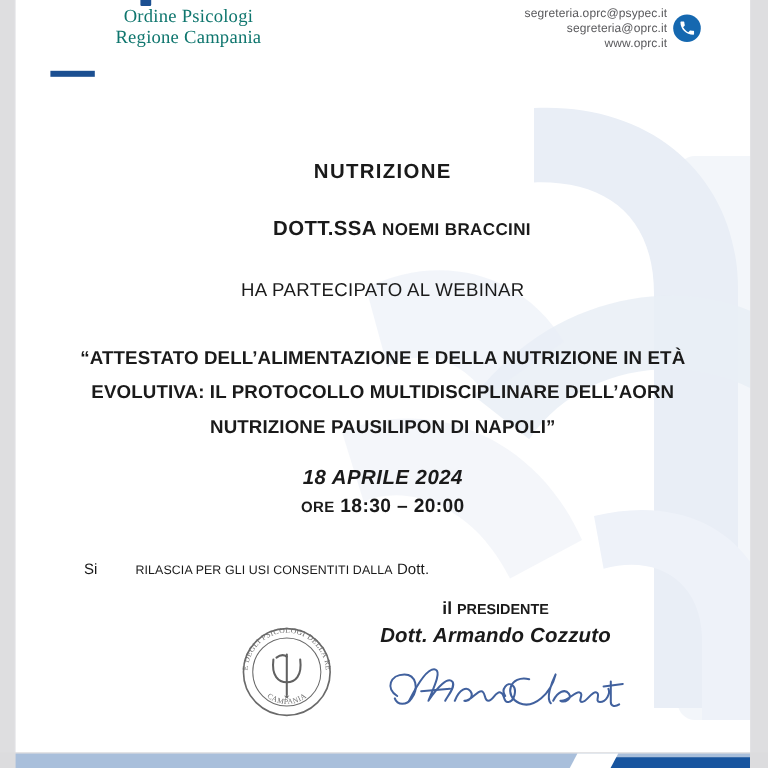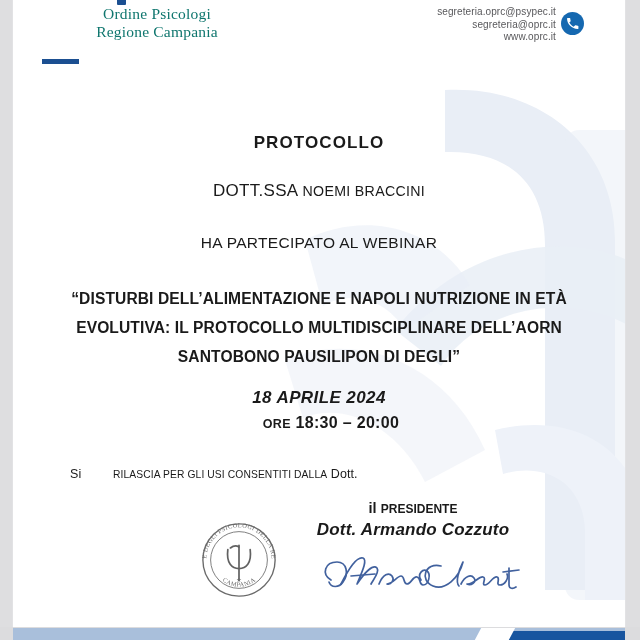--- a/index.html
+++ b/index.html
@@ -139,22 +139,23 @@
   .l-attestato {
     top: 133px;
     font-size: 17px;
     font-weight: bold;
     letter-spacing: 1.1px;
   }
 
   .l-name {
     top: 181px;
     font-size: 17px;
-    font-weight: normal;
+    font-weight: bold;
     letter-spacing: 0.3px;
+    margin-left: 16px;
   }
   .l-name .smallcaps {
     font-size: 14.2px;
   }
 
   .l-participated {
     top: 234px;
     font-size: 15.5px;
     font-weight: normal;
     letter-spacing: 0.3px;
@@ -175,21 +176,20 @@
     font-size: 17px;
     font-weight: bold;
     letter-spacing: 0.4px;
     font-style: italic;
   }
   .l-time {
     top: 414px;
     font-size: 16px;
     font-weight: bold;
     letter-spacing: 0.3px;
-    padding-left: 12px;
   }
   .l-time .smallcaps { font-size: 12.5px; }
 
   .l-release {
     top: 467px;
     left: 57px;
     width: 400px;
     text-align: left;
     font-size: 12.5px;
     font-weight: normal;
@@ -313,33 +313,33 @@
       <div>www.oprc.it</div>
     </div>
     <div class="phone-badge">
       <svg width="13" height="13" viewBox="0 0 24 24" aria-hidden="true">
         <path fill="#ffffff" d="M6.6 10.8c1.6 3.2 4.3 5.8 7.5 7.4l2.5-2.5c.3-.3.8-.4 1.2-.3 1.3.4 2.6.7 4 .7.6 0 1.1.5 1.1 1.1V21c0 .6-.5 1.1-1.1 1.1C10.5 22.1 1.9 13.5 1.9 2.9 1.9 2.3 2.4 1.8 3 1.8h3.8c.6 0 1.1.5 1.1 1.1 0 1.4.2 2.7.7 4 .1.4 0 .9-.3 1.2l-2.7 2.7z"></path>
       </svg>
     </div>
 
     <div class="content">
 
-      <div class="line l-attestato">PROTOCOLLO</div>
+      <div class="line l-attestato">NUTRIZIONE</div>
 
       <div class="line l-name">
         <span>DOTT.SSA</span>
         <span class="smallcaps">Noemi Braccini</span>
       </div>
 
       <div class="line l-participated">HA PARTECIPATO AL WEBINAR</div>
 
       <div class="line l-title">
-        <div>“DISTURBI DELL’ALIMENTAZIONE E NAPOLI NUTRIZIONE IN ETÀ</div>
+        <div>“ATTESTATO DELL’ALIMENTAZIONE E DELLA NUTRIZIONE IN ETÀ</div>
         <div>EVOLUTIVA: IL PROTOCOLLO MULTIDISCIPLINARE DELL’AORN</div>
-        <div>SANTOBONO PAUSILIPON DI DEGLI”</div>
+        <div>NUTRIZIONE PAUSILIPON DI NAPOLI”</div>
       </div>
 
       <div class="line l-date">18 APRILE 2024</div>
 
       <div class="line l-time">
         <span class="smallcaps">ore</span>
         <span>18:30 – 20:00</span>
       </div>
 
       <div class="line l-release">

